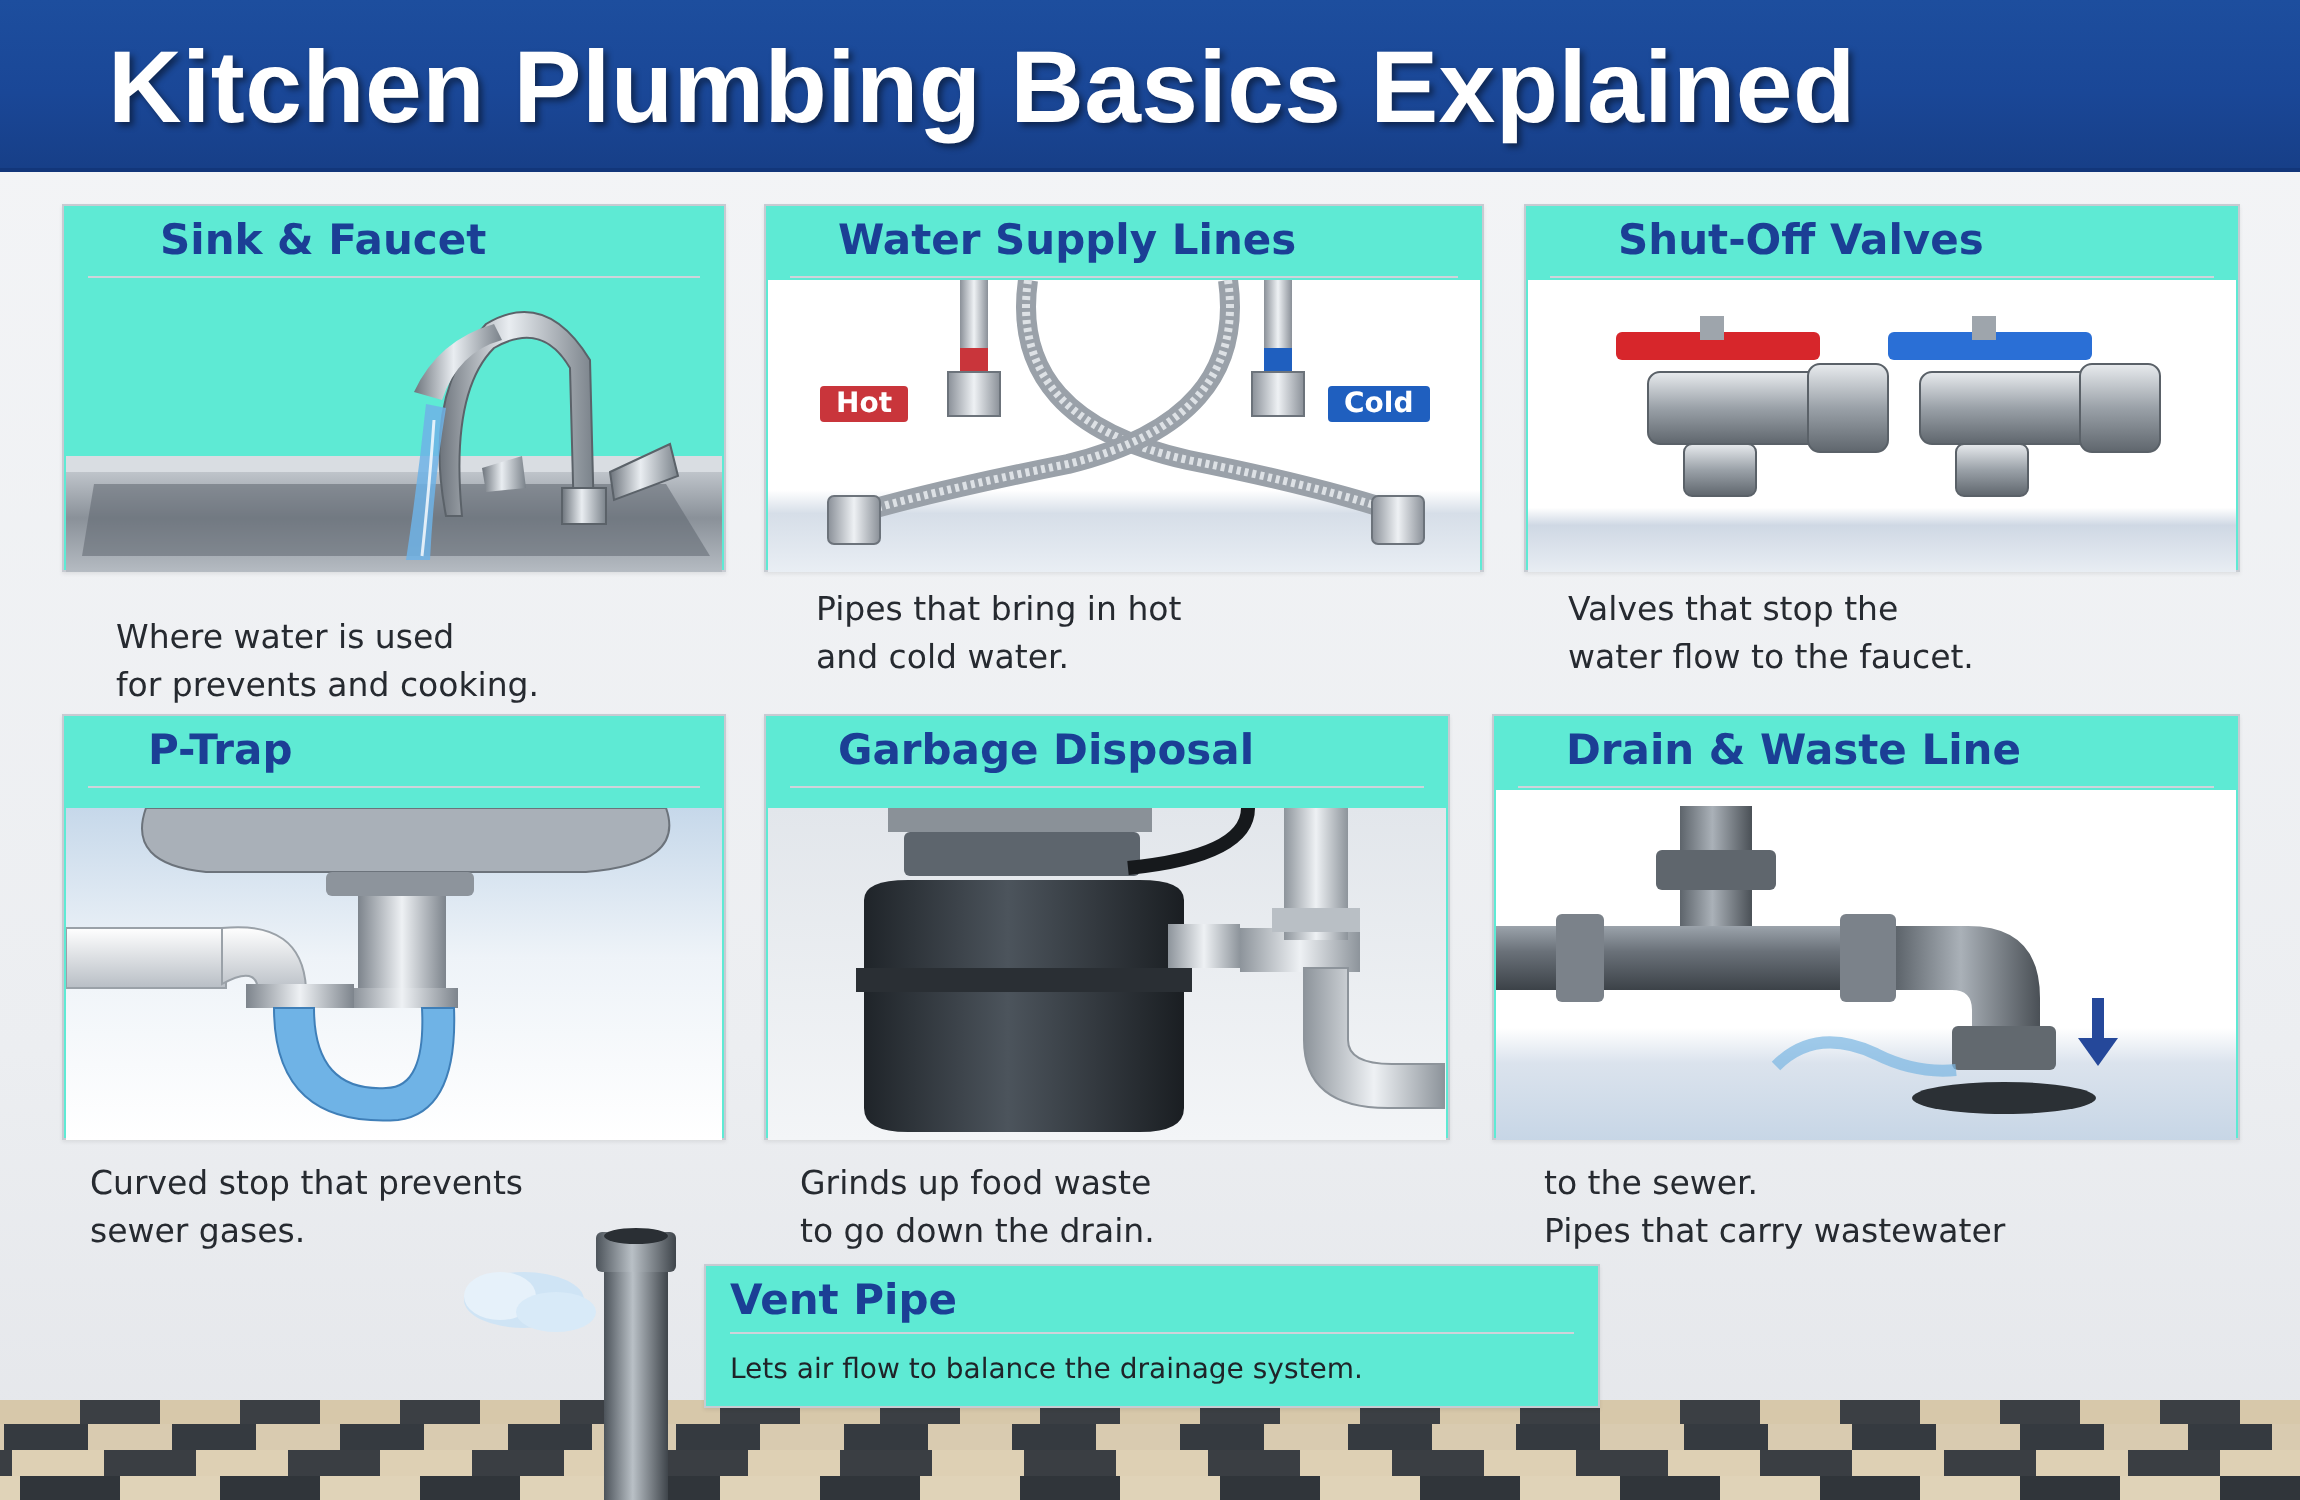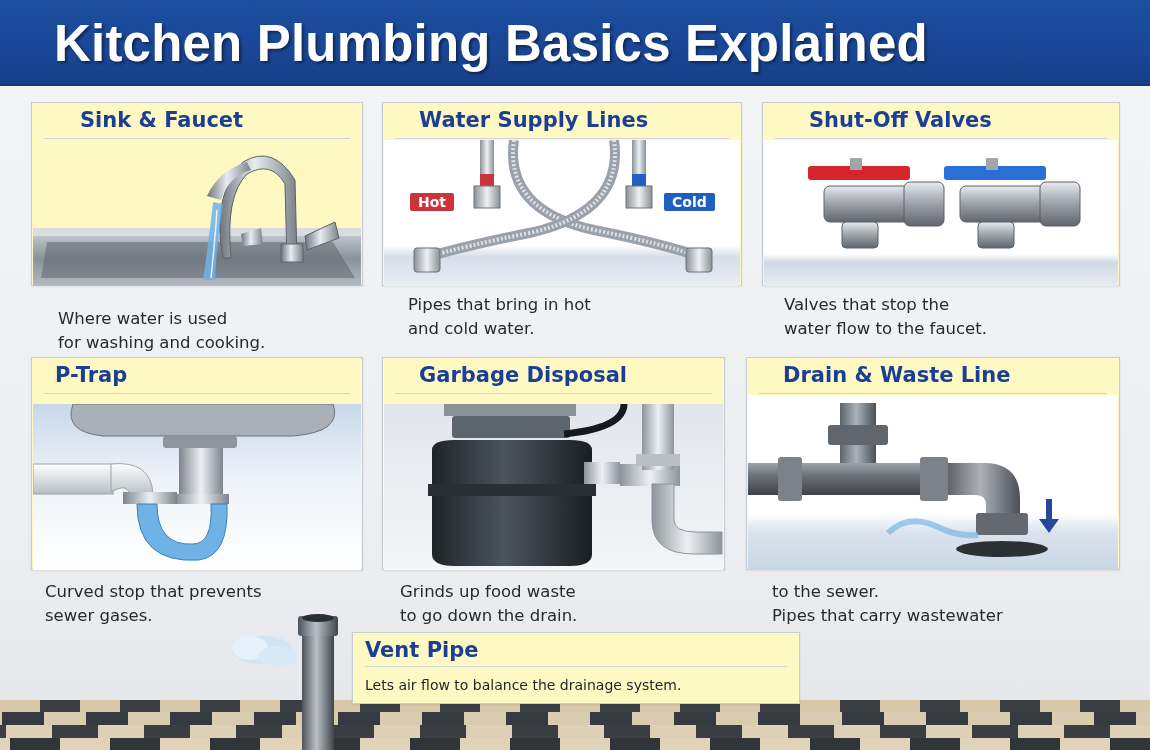--- a/index.html
+++ b/index.html
@@ -14,21 +14,21 @@
     background: linear-gradient(180deg, #1d4e9e 0%, #1a4797 55%, #173f88 100%);
     border-bottom: 2px solid #12367a;
   }
   .header h1 {
     position: absolute; left: 54px; top: 14px;
     font-family: "Liberation Sans", sans-serif;
     font-weight: bold; font-size: 51px; color: #ffffff; letter-spacing: 0.2px;
     text-shadow: 2px 2px 3px rgba(0,0,0,0.45);
   }
   .card {
-    position: absolute; background: #fef9c3;
+    position: absolute; background: #5eead4;
     border: 1px solid #c7cbd2; box-shadow: 0 1px 2px rgba(0,0,0,0.08);
   }
   .card-title {
     position: absolute; left: 0; right: 0; top: 0; height: 36px;
     font-family: "DejaVu Sans", sans-serif; font-weight: bold;
     font-size: 21px; color: #1b3f95; padding-top: 5px;
   }
   .card-title::after {
     content: ""; position: absolute; left: 12px; right: 12px; bottom: 0;
     height: 1px; background: #cfd3da;
@@ -87,21 +87,21 @@
       <rect x="248" y="104" width="22" height="18" fill="url(#chrome)" stroke="#5b6269"></rect>
       <path d="M272 96 L302 82 L306 98 L274 110 Z" fill="url(#chrome)" stroke="#5b6269"></path>
       <path d="M208 94 L228 88 L230 104 L210 106 Z" fill="url(#chrome)"></path>
       <path d="M180 62 Q176 100 170 140 L182 140 Q184 100 190 64 Z" fill="#6fb3e6" opacity="0.85"></path>
       <path d="M184 70 Q182 100 178 138" stroke="#ffffff" stroke-width="1.5" fill="none" opacity="0.8"></path>
     </svg>
   </div>
 </div>
 <div class="desc" style="left:58px;top:307px;">
   <div>Where water is used</div>
-  <div>for washing and cooking.</div>
+  <div>for prevents and cooking.</div>
 </div>
 
 <div class="card" style="left:382px;top:102px;width:360px;height:184px;">
   <div class="card-title" style="padding-left:36px;">Water Supply Lines</div>
   <div class="illus" style="top:37px;height:146px;background:linear-gradient(180deg,#ffffff 0%,#ffffff 72%,#d6dee8 80%,#e9eef4 100%);">
     <svg width="358" height="146" viewBox="0 0 358 146">
       <defs>
         <linearGradient id="steel" x1="0" y1="0" x2="1" y2="0">
           <stop offset="0" stop-color="#8a9098"></stop>
             <stop offset="0.5" stop-color="#eef1f4"></stop>
@@ -157,21 +157,21 @@
       </g>
     </svg>
   </div>
 </div>
 <div class="desc" style="left:784px;top:293px;">
   <div>Valves that stop the</div>
   <div>water flow to the faucet.</div>
 </div>
 
 <div class="card" style="left:31px;top:357px;width:332px;height:213px;">
-  <div class="card-title" style="padding-left:23px;">P-Trap</div>
+  <div class="card-title" style="padding-left:42px;">P-Trap</div>
   <div class="illus" style="top:46px;height:166px;background:linear-gradient(180deg,#c6d8ea 0%,#eef3f8 45%,#ffffff 100%);">
     <svg width="330" height="166" viewBox="0 0 330 166">
       <defs>
         <linearGradient id="ptchrome" x1="0" y1="0" x2="1" y2="0">
           <stop offset="0" stop-color="#7d848c"></stop>
             <stop offset="0.5" stop-color="#eef1f4"></stop>
             <stop offset="1" stop-color="#7d848c"></stop>
         </linearGradient>
         <linearGradient id="ptwhite" x1="0" y1="0" x2="0" y2="1">
           <stop offset="0" stop-color="#ffffff"></stop>

